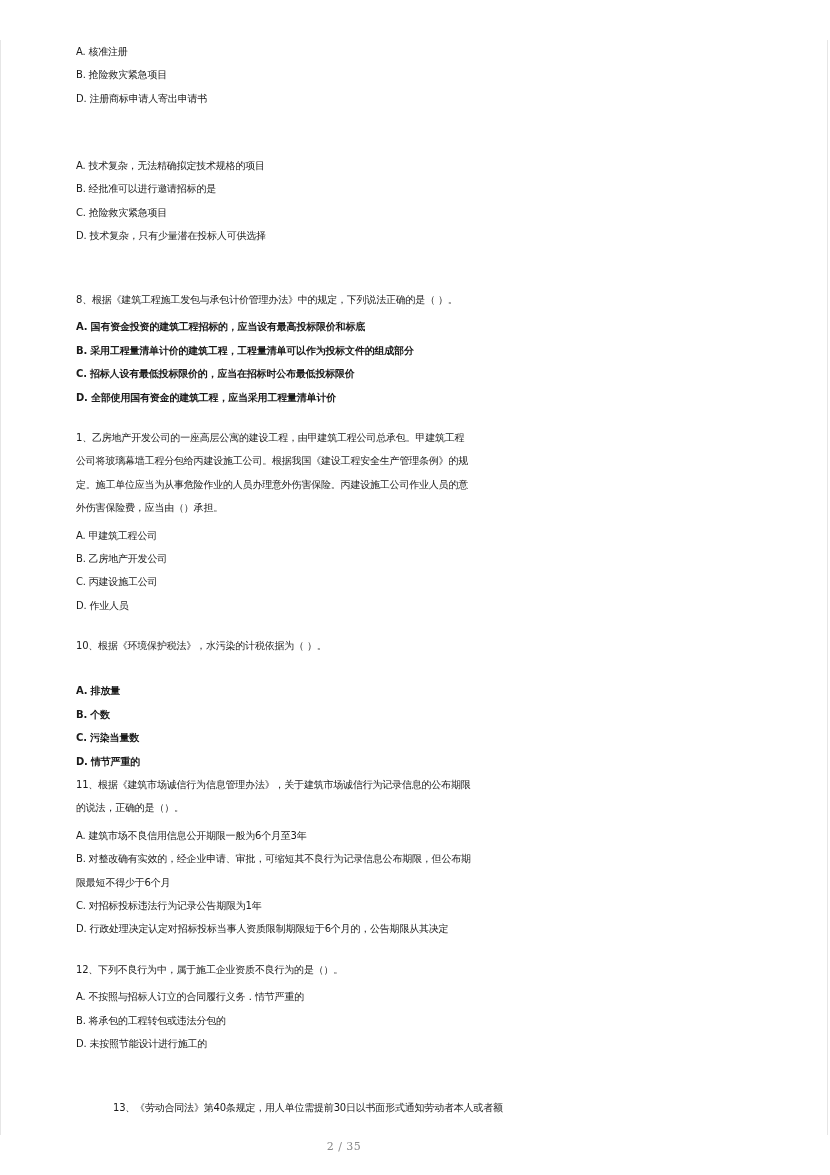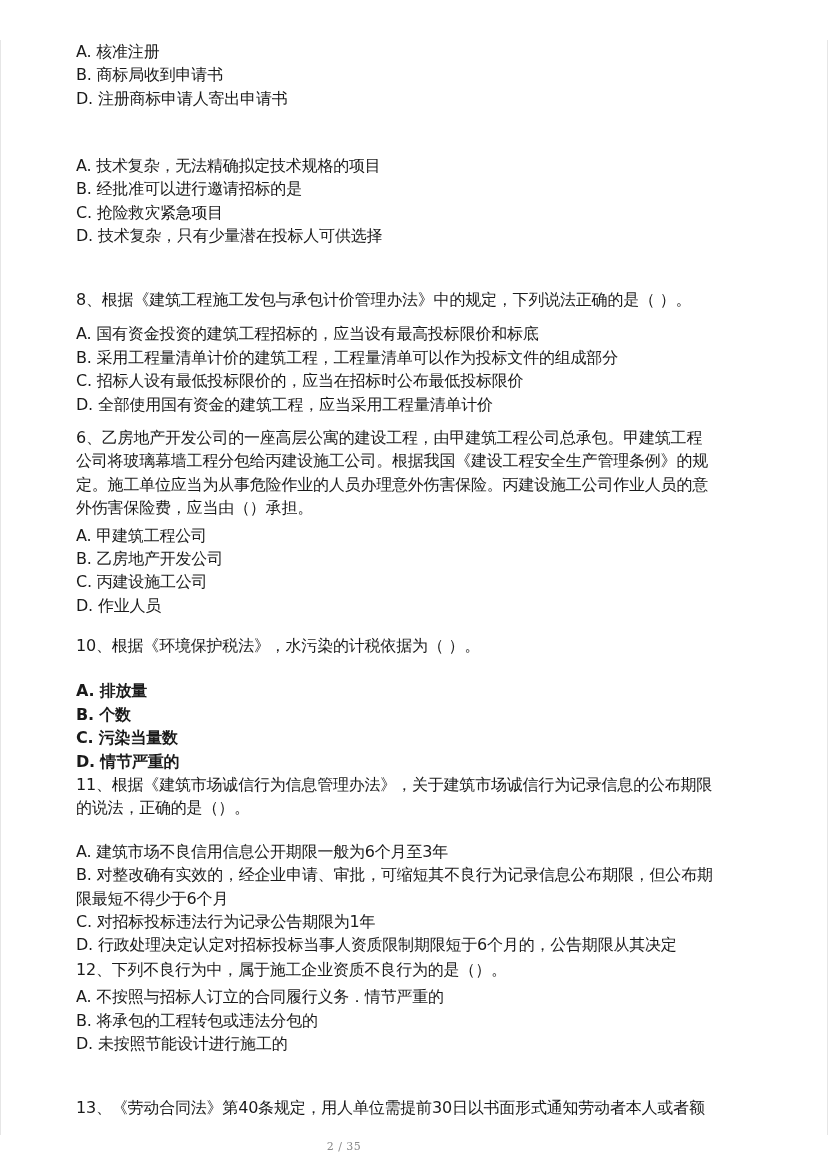--- a/index.html
+++ b/index.html
@@ -25,21 +25,21 @@
       border-right: 1px solid #e6e6e6;
       box-sizing: border-box;
     }
     .content {
       position: absolute;
       left: 75px;
       top: 0;
       width: 680px;
     }
     .line {
-      font-size: 16px;
+      font-size: 10px;
       line-height: 23.4px;
       white-space: nowrap;
       letter-spacing: -0.2px;
     }
     .q-stem {
       font-size: 15.5px;
       line-height: 23.4px;
       letter-spacing: -0.2px;
     }
     .q-stem .line { display: block; }
@@ -58,48 +58,48 @@
     }
   </style>
 </head>
 <body>
 
 <div class="page">
   <div class="content">
 
     <div class="block" style="position:absolute; top:0px;">
       <span class="line opt">A. 核准注册</span>
-      <span class="line opt">B. 商标局收到申请书</span>
+      <span class="line opt">B. 抢险救灾紧急项目</span>
       <span class="line opt">D. 注册商标申请人寄出申请书</span>
     </div>
 
     <div class="block" style="position:absolute; top:110px;">
       <div style="margin-top:4px;">
         <span class="line opt">A. 技术复杂，无法精确拟定技术规格的项目</span>
         <span class="line opt">B. 经批准可以进行邀请招标的是</span>
         <span class="line opt">C. 抢险救灾紧急项目</span>
         <span class="line opt">D. 技术复杂，只有少量潜在投标人可供选择</span>
       </div>
     </div>
 
     <div class="block" style="position:absolute; top:248px;">
       <div class="q-stem">
         <span class="line">8、根据《建筑工程施工发包与承包计价管理办法》中的规定，下列说法正确的是（ ）。</span>
       </div>
-      <div style="margin-top:11px;">
+      <div style="margin-top:4px;font-weight:bold;">
         <span class="line opt">A. 国有资金投资的建筑工程招标的，应当设有最高投标限价和标底</span>
         <span class="line opt">B. 采用工程量清单计价的建筑工程，工程量清单可以作为投标文件的组成部分</span>
         <span class="line opt">C. 招标人设有最低投标限价的，应当在招标时公布最低投标限价</span>
         <span class="line opt">D. 全部使用国有资金的建筑工程，应当采用工程量清单计价</span>
       </div>
     </div>
 
     <div class="block" style="position:absolute; top:386px;">
       <div class="q-stem">
-        <span class="line">6、乙房地产开发公司的一座高层公寓的建设工程，由甲建筑工程公司总承包。甲建筑工程</span>
+        <span class="line">1、乙房地产开发公司的一座高层公寓的建设工程，由甲建筑工程公司总承包。甲建筑工程</span>
         <span class="line">公司将玻璃幕墙工程分包给丙建设施工公司。根据我国《建设工程安全生产管理条例》的规</span>
         <span class="line">定。施工单位应当为从事危险作业的人员办理意外伤害保险。丙建设施工公司作业人员的意</span>
         <span class="line">外伤害保险费，应当由（）承担。</span>
       </div>
       <div style="margin-top:4px;">
         <span class="line opt">A. 甲建筑工程公司</span>
         <span class="line opt">B. 乙房地产开发公司</span>
         <span class="line opt">C. 丙建设施工公司</span>
         <span class="line opt">D. 作业人员</span>
       </div>
@@ -115,41 +115,41 @@
         <span class="line opt">C. 污染当量数</span>
         <span class="line opt">D. 情节严重的</span>
       </div>
     </div>
 
     <div class="block" style="position:absolute; top:733px;">
       <div class="q-stem">
         <span class="line">11、根据《建筑市场诚信行为信息管理办法》，关于建筑市场诚信行为记录信息的公布期限</span>
         <span class="line">的说法，正确的是（）。</span>
       </div>
-      <div style="margin-top:20px;">
+      <div style="margin-top:4px;">
         <span class="line opt">A. 建筑市场不良信用信息公开期限一般为6个月至3年</span>
         <span class="line opt">B. 对整改确有实效的，经企业申请、审批，可缩短其不良行为记录信息公布期限，但公布期</span>
         <span class="line opt">限最短不得少于6个月</span>
         <span class="line opt">C. 对招标投标违法行为记录公告期限为1年</span>
         <span class="line opt">D. 行政处理决定认定对招标投标当事人资质限制期限短于6个月的，公告期限从其决定</span>
       </div>
     </div>
 
     <div class="block" style="position:absolute; top:918px;">
       <div class="q-stem">
         <span class="line">12、下列不良行为中，属于施工企业资质不良行为的是（）。</span>
       </div>
       <div style="margin-top:4px;">
         <span class="line opt">A. 不按照与招标人订立的合同履行义务．情节严重的</span>
         <span class="line opt">B. 将承包的工程转包或违法分包的</span>
         <span class="line opt">D. 未按照节能设计进行施工的</span>
       </div>
     </div>
 
-    <div class="block" style="position:absolute; top:1056px;">
+    <div class="block" style="position:absolute; top:1056px;margin-left:37px;">
       <div class="q-stem">
         <span class="line">13、《劳动合同法》第40条规定，用人单位需提前30日以书面形式通知劳动者本人或者额</span>
       </div>
     </div>
 
   </div>
 </div>
 
 <div class="footer">2 / 35</div>
 

